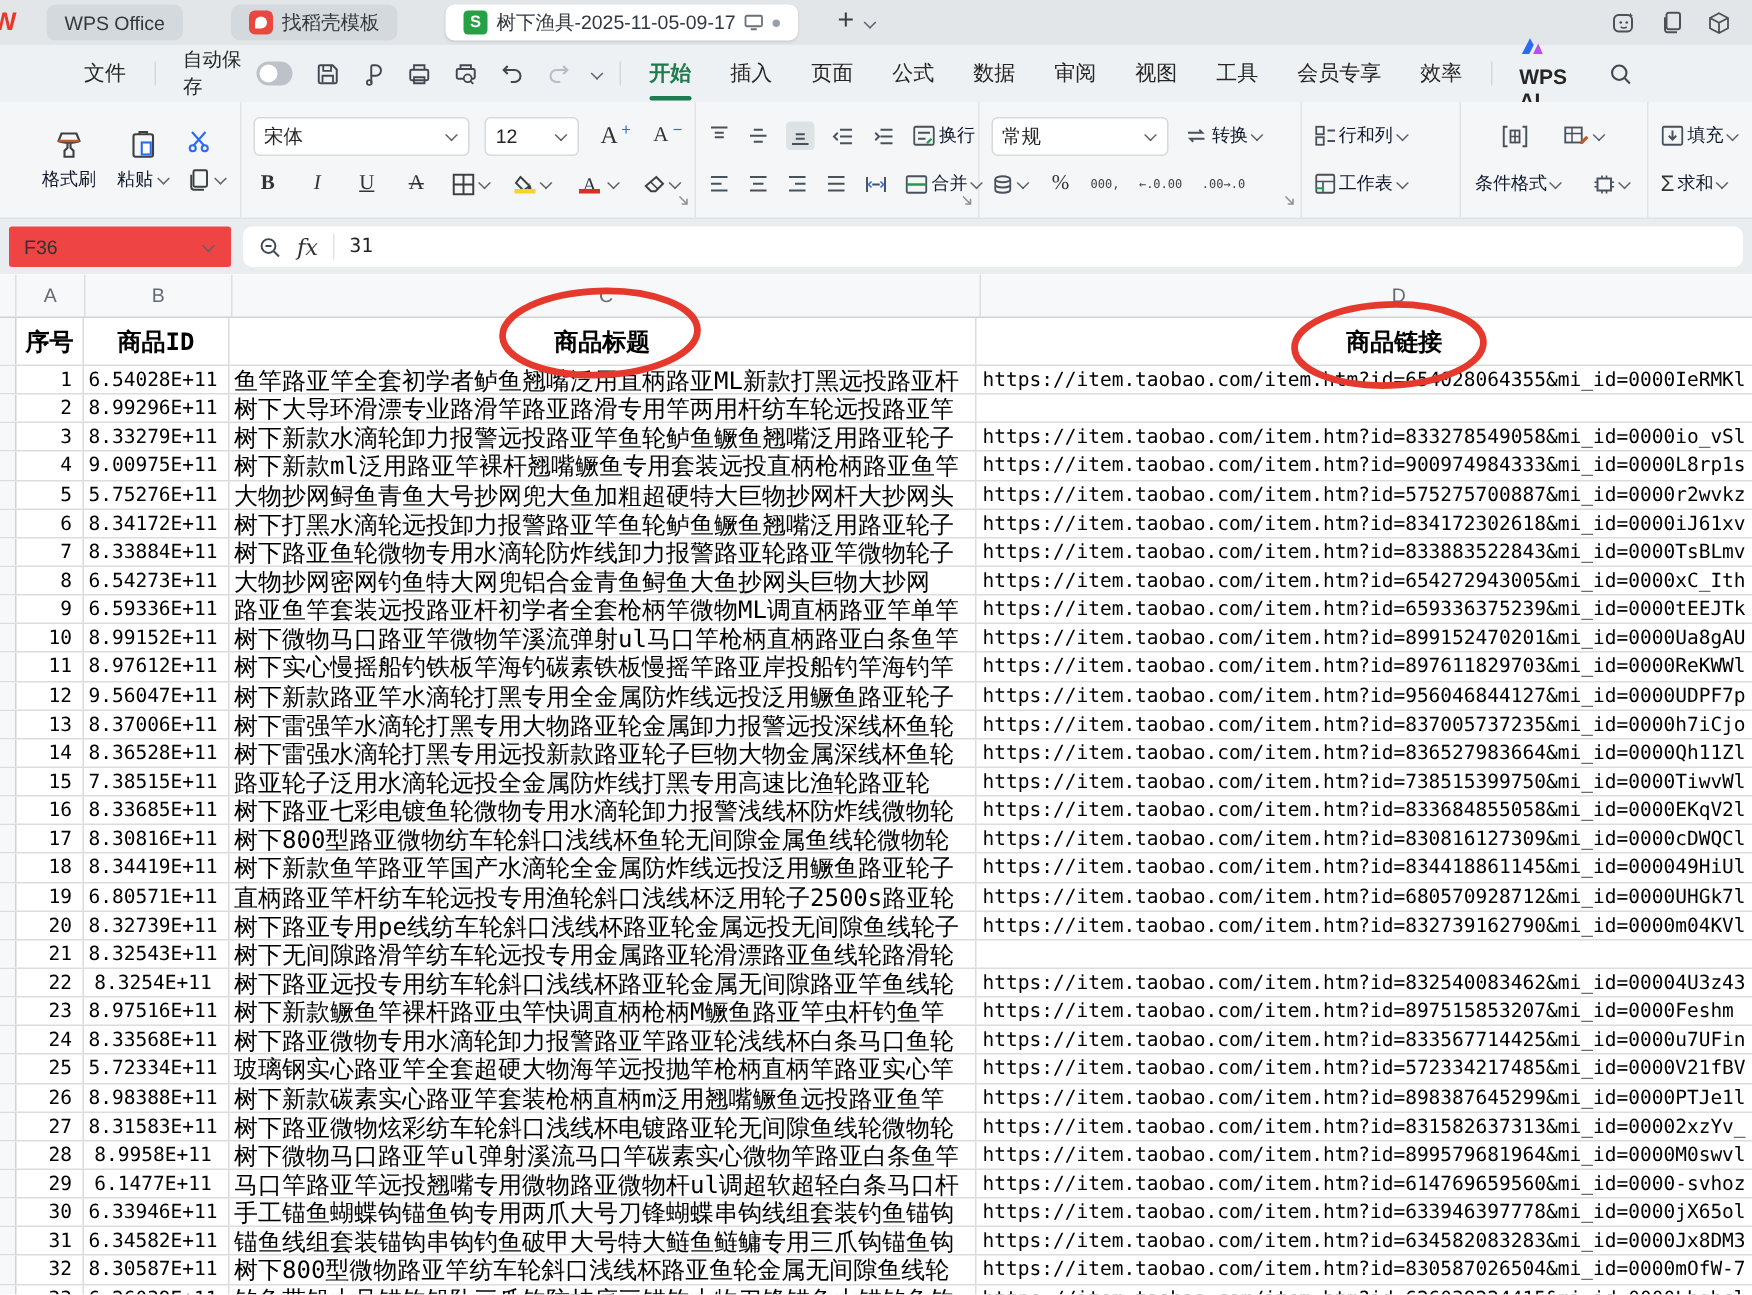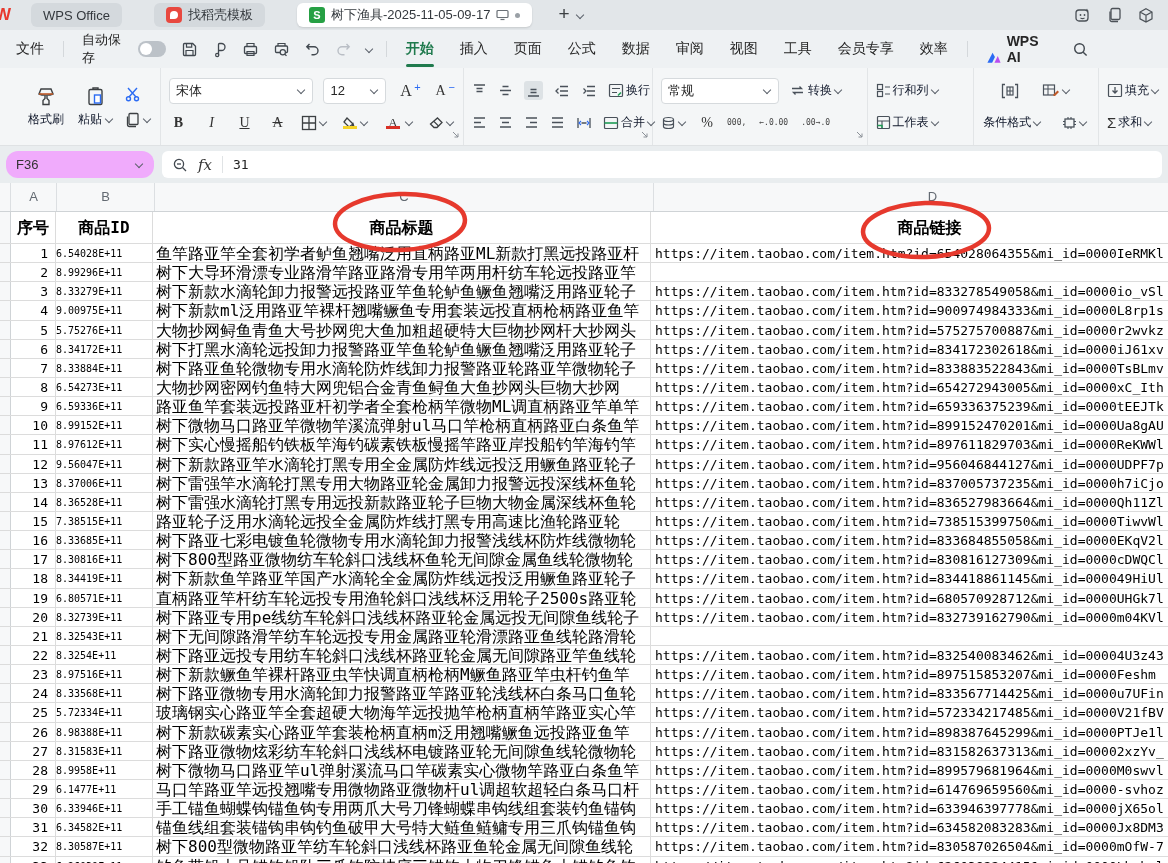--- a/index.html
+++ b/index.html
@@ -31,21 +31,21 @@
   .menubar{height:38px;background:#eef1f3;display:flex;align-items:center;font-size:14px;flex:none;}
   .menubar .item{padding:0 13px;color:#262626;white-space:nowrap;}
   .menubar .item.active{color:#1f7a4d;font-weight:bold;position:relative;}
   .menubar .item.active::after{content:"";position:absolute;left:13px;right:13px;bottom:-9px;height:3px;
              background:#1f7a4d;border-radius:2px;}
   .vsep{width:1px;height:16px;background:#d4d8db;margin:0 6px;flex:none;}
   .toggle{width:30px;height:16px;border-radius:8px;background:#bcc2c8;position:relative;margin-left:7px;}
   .toggle i{position:absolute;left:2px;top:2px;width:12px;height:12px;border-radius:50%;background:#fff;}
   .qbtn{padding:0 7px;display:flex;align-items:center;}
   .autosave{display:flex;align-items:center;padding:0 8px 0 12px;font-size:13px;}
-  .aim{display:flex;align-items:flex-end;gap:5px;padding:0 12px;font-weight:bold;}
+  .aim{display:flex;align-items:flex-start;gap:5px;padding:0 12px;font-weight:bold;flex-direction:column;}
 
   
   .toolbar{height:77px;background:#f4f6f7;border-bottom:1px solid #dfe2e4;display:flex;flex:none;}
   .grp{display:flex;flex-direction:column;justify-content:center;gap:5px;padding:0 8px;
        border-right:1px solid #e2e5e7;position:relative;}
   .grow{display:flex;align-items:center;gap:10px;height:27px;}
   .bigwrap{display:flex;align-items:center;gap:6px;height:100%;}
   .bigbtn{display:flex;flex-direction:column;align-items:center;justify-content:center;gap:3px;
           font-size:12px;color:#3c4043;padding:2px 4px;}
   .smcol{display:flex;flex-direction:column;justify-content:center;gap:10px;}
@@ -56,21 +56,21 @@
   .tbtn{display:flex;align-items:center;gap:2px;}
   .tbl{font-size:12px;color:#0f172a;white-space:nowrap;}
   .tgl-active{background:#dde2e5;border-radius:3px;padding:2px;}
   .ulbar{display:block;height:3px;width:14px;margin-top:-2px;}
   .mini{display:flex;flex-direction:row;font-size:8px;line-height:8px;color:#444;font-family:"DejaVu Sans Mono",monospace;}
   .dlg{position:absolute;right:3px;bottom:2px;}
   .sigma{font-size:15px;color:#333;}
 
   
   .fbar{height:37px;background:#e9edef;display:flex;align-items:center;gap:8px;padding:0 6px;flex:none;}
-  .namebox{width:128px;height:27px;background:#f0abfc;border-radius:12px;display:flex;align-items:center;
+  .namebox{width:128px;height:27px;background:#ef4444;border-radius:2px;display:flex;align-items:center;
            font-size:13px;color:#333;padding:0 10px;justify-content:space-between;text-align:right;}
   .fxbox{flex:1;height:27px;background:#fff;border-radius:6px;display:flex;align-items:center;gap:10px;
          padding:0 10px;font-size:13px;}
   .fx{font-family:"DejaVu Serif",serif;font-style:italic;font-size:15px;color:#333;}
   .fval{font-family:"DejaVu Sans Mono",monospace;font-size:13px;color:#222;border-left:1px solid #e0e3e5;
         padding-left:10px;height:17px;line-height:17px;}
 
   
   .sheet{position:relative;flex:1;overflow:hidden;background:#fff;}
   .colheads{height:28px;display:flex;background:#f7f8f9;border-bottom:1px solid #cfd3d6;}
@@ -80,21 +80,21 @@
   .srow{display:flex;border-bottom:1px solid #dcdcdc;box-sizing:border-box;}
   .gutcell{width:10px;background:#f7f8f9;border-right:1px solid #cfd3d6;flex:none;}
   .cell{border-right:1px solid #dcdcdc;white-space:nowrap;overflow:hidden;flex:none;box-sizing:border-box;
         font-family:"DejaVu Sans Mono",monospace;color:#000;}
   .headrow{height:32px;}
   .headrow .cell{font-size:16px;font-weight:bold;text-align:center;line-height:31px;}
   .headrow .wD{border-right:none;}
   .drow{height:19.15px;}
   .drow .cell{line-height:19.15px;}
   .ca{width:45px;text-align:right;padding-right:7px;font-size:13px;}
-  .cb{width:97px;text-align:left;padding-right:4px;font-size:10px;}
+  .cb{width:97px;text-align:center;padding-right:4px;font-size:13px;}
   .cc{width:498px;padding-left:3px;font-size:16px;}
   .cd{flex:1 1 auto;border-right:none;padding-left:4px;font-size:13px;}
   .annot{position:absolute;left:0;top:0;pointer-events:none;}
 </style>
 </head>
 <body>
 
 <div class="app">
 
   <div class="tabbar">
@@ -131,21 +131,21 @@
           <rect x="4" y="1.5" width="9" height="11" rx="1.5" fill="none" stroke="#4b5157" stroke-width="1.3"></rect>
           <path d="M3 4.5v8.2a1.8 1.8 0 0 0 1.8 1.8H11" fill="none" stroke="#4b5157" stroke-width="1.3"></path>
         </svg>
       <svg class="ic" width="16" height="17" viewBox="0 0 16 17">
           <path d="M8 1.8l6 3.2v6.8l-6 3.2-6-3.2V5z M2 5l6 3.2L14 5 M8 8.2v6.8" fill="none" stroke="#4b5157" stroke-width="1.2"></path>
         </svg>
     </div>
   </div>
 
   <div class="menubar">
-    <div class="item" style="padding-left:16px;">文件</div>
+    <div class="item" style="padding-left:16px;margin-left:40px;">文件</div>
     <div class="vsep"></div>
     <div class="autosave">
       <span>自动保存</span>
       <span class="toggle">
           <i></i>
         </span>
     </div>
     <div class="qbtn">
         <svg class="ic" width="17" height="17" viewBox="0 0 17 17">
           <path d="M2.5 3.5a1 1 0 0 1 1-1h8.2l2.8 2.8v8.2a1 1 0 0 1-1 1h-10a1 1 0 0 1-1-1z" fill="none" stroke="#41484f" stroke-width="1.3"></path>

